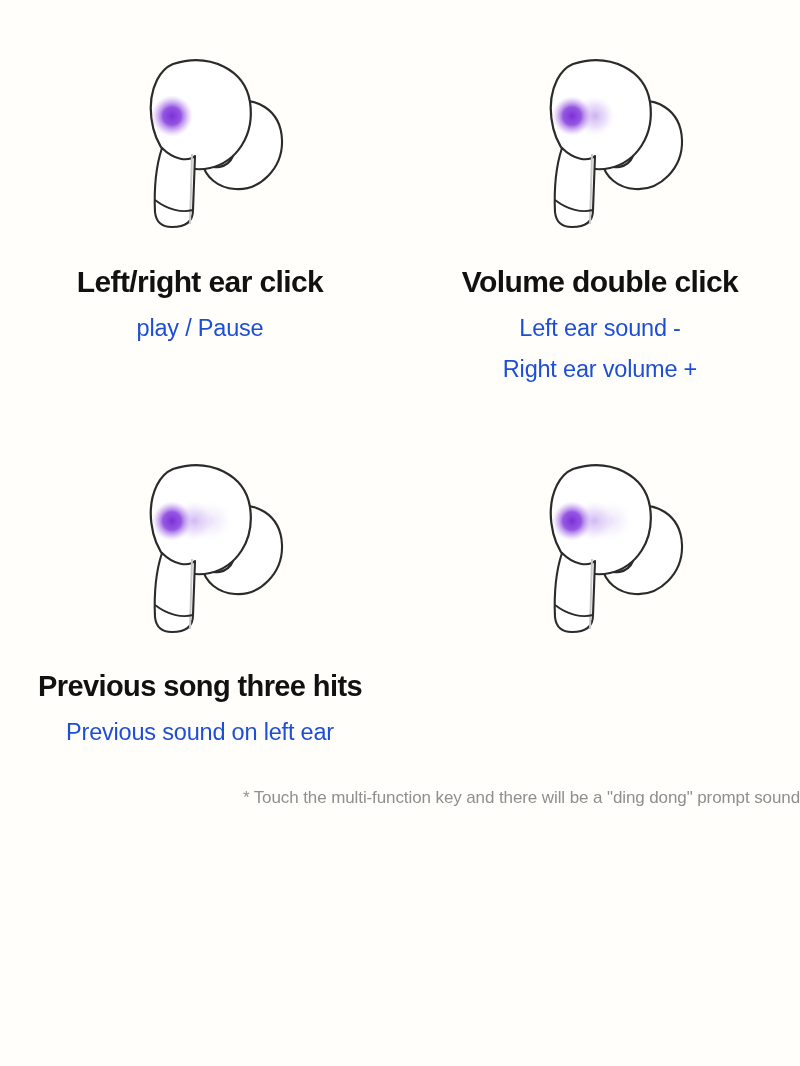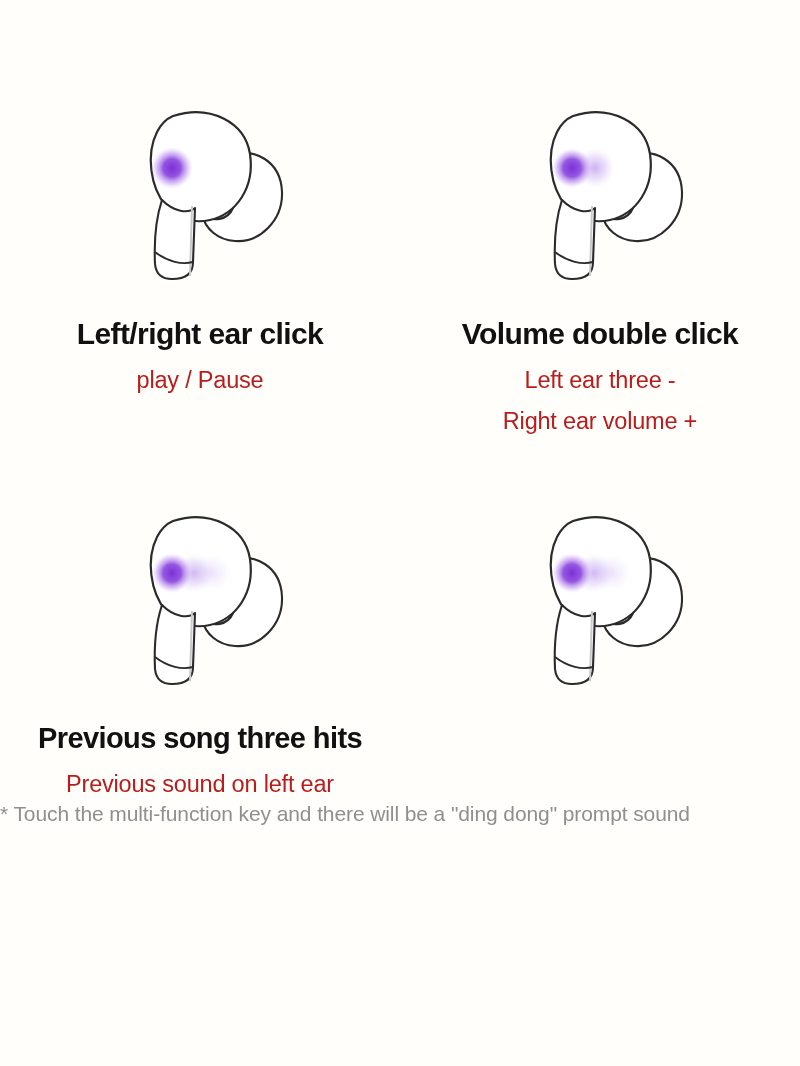--- a/index.html
+++ b/index.html
@@ -16,21 +16,21 @@
     color:#111111;
     overflow:hidden;
     position:relative;
   }
 
   .sheet {
     width:800px;
     height:890px;
     display:flex;
     flex-direction:column;
-    padding-top:96px;
+    padding-top:44px;
   }
 
   .grid {
     display:grid;
     grid-template-columns:1fr 1fr;
     grid-template-rows:auto auto;
     row-gap:62px;
   }
 
   .cell {
@@ -58,33 +58,33 @@
     text-align:center;
     line-height:1.18;
     margin-top:30px;
     white-space:nowrap;
   }
   .row-bottom .title { font-size:29px; }
 
   .sub {
     font-size:23.5px;
     font-weight:400;
-    color:#b91c1c;
+    color:#1d4ed8;
     text-align:center;
     line-height:1.48;
     margin-top:12px;
     letter-spacing:-0.2px;
     white-space:nowrap;
   }
 
   .footnote {
     margin-top:auto;
-    margin-bottom:114px;
-    text-align:left;
-    font-size:21px;
+    margin-bottom:82px;
+    text-align:right;
+    font-size:17px;
     font-weight:400;
     color:#8f8f8f;
     letter-spacing:-0.1px;
   }
 </style>
 </head>
 <body>
 
 <div class="sheet">
 
@@ -146,21 +146,21 @@
                    C92 128 76 122 66 110 C50 91 46 58 57 36 C61 28 66 23 73 20 Z" fill="#FFFFFF" stroke="#2b2b2b" stroke-width="2.2" stroke-linejoin="round"></path>
           <path d="M62 104 C56 122 54 146 55 168 C56 178 62 183 72 183
                    C86 183 93 177 93 166 L95 112 C88 118 74 116 62 104 Z" fill="#FFFFFF" stroke="#2b2b2b" stroke-width="2.1" stroke-linejoin="round"></path>
           <path d="M92 110 L90 180" fill="none" stroke="#c9c9c9" stroke-width="2"></path>
           <path d="M55 156 C68 166 82 169 93 166" fill="none" stroke="#2b2b2b" stroke-width="1.9"></path>
           <circle cx="95" cy="72" r="20" fill="url(#g2b)"></circle>
           <circle cx="72" cy="72" r="20" fill="url(#g2a)"></circle>
         </svg>
       </div>
       <div class="title">Volume double click</div>
-      <div class="sub">Left ear three -</div>
+      <div class="sub">Left ear sound -</div>
       <div class="sub" style="margin-top:6px">Right ear volume +</div>
     </div>
 
     <div class="cell row-bottom">
       <div class="bud-wrap">
         <svg class="bud-svg" width="200" height="190" viewBox="0 0 200 190" aria-hidden="true">
           <defs>
             <radialGradient id="g3a" cx="50%" cy="50%" r="50%">
               <stop offset="0%" stop-color="#7B30D8" stop-opacity="1"></stop>
               <stop offset="45%" stop-color="#8A45DE" stop-opacity="0.9"></stop>

